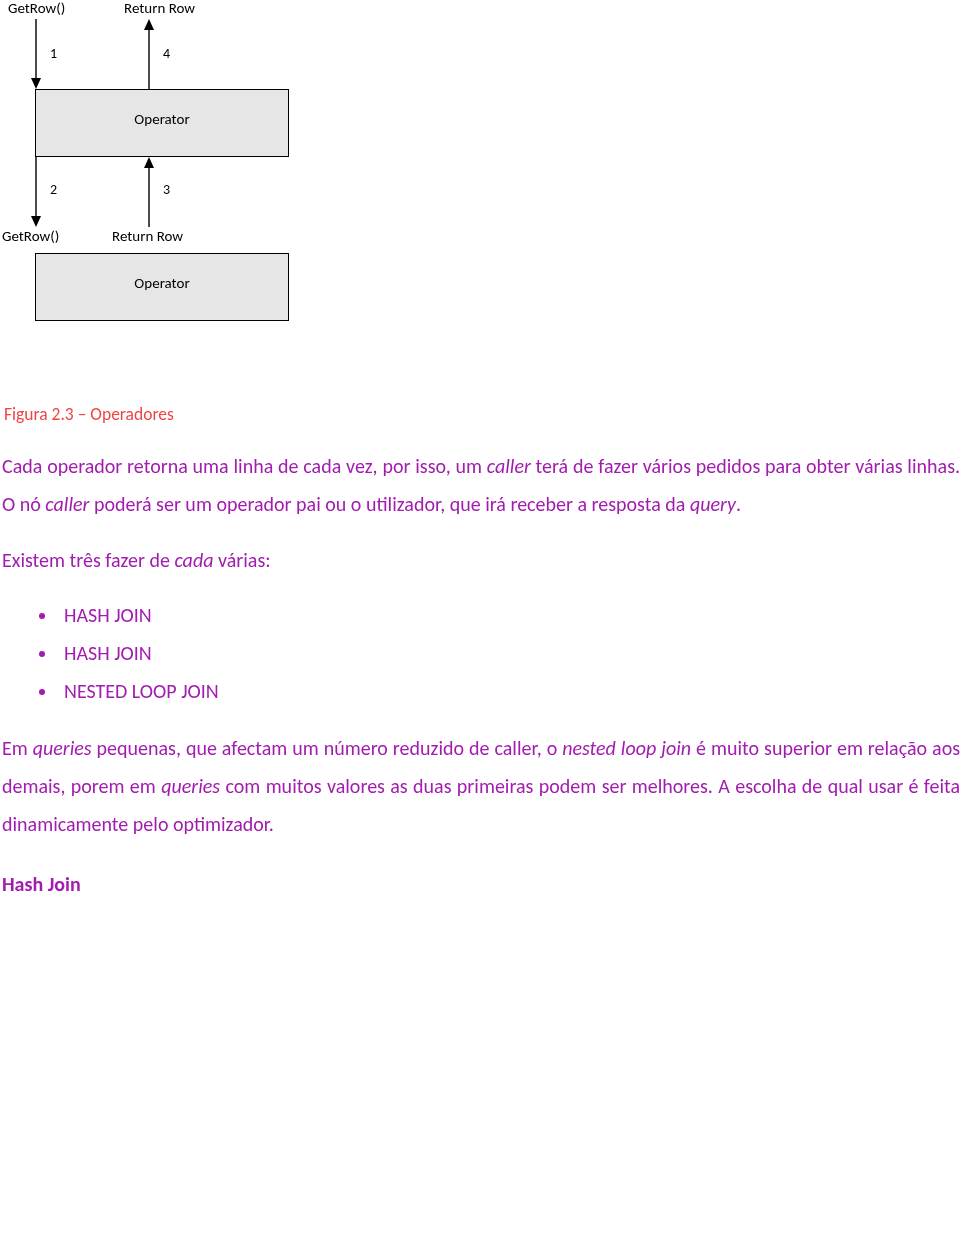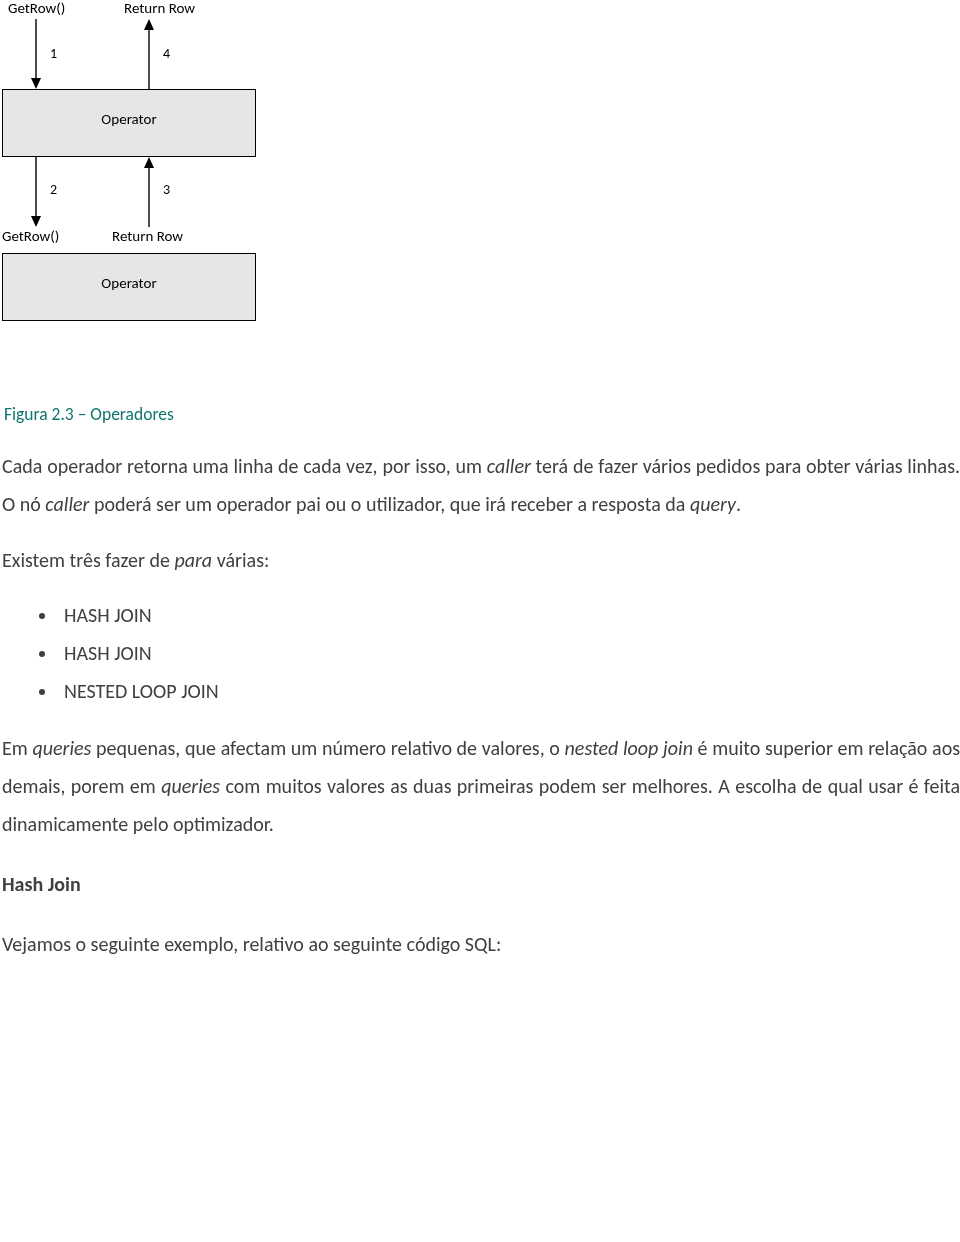--- a/index.html
+++ b/index.html
@@ -1,24 +1,24 @@
 <!DOCTYPE html>
 <html><head>
 <meta charset="utf-8">
 <style>
   html,body{margin:0;padding:0;background:#fff;font-family:Calibri,"Segoe UI",Arial,sans-serif;color:#000;}
   .page{width:960px;min-height:1242px;position:relative;box-sizing:border-box;padding:1px 2px;}
   .diagram{position:relative;width:260px;height:350px;margin-left:0;}
   .op-box{position:absolute;border:1px solid #000;background:#e6e6e6;text-align:center;font-size:15px;line-height:1;
-          font-family:Calibri,Arial,sans-serif;padding-top:22px;box-sizing:border-box;}
+          font-family:Calibri,Arial,sans-serif;padding-top:22px;box-sizing:border-box;margin-left:33px;}
   .lbl{position:absolute;font-size:15px;font-family:Calibri,Arial,sans-serif;}
   .num{position:absolute;font-size:14px;}
   svg{position:absolute;left:0;top:0;overflow:visible;}
-  .caption{color:#0f766e;font-size:17.5px;font-family:Calibri,Arial,sans-serif;margin:52px 0 22px 2px;}
-  .body{font-size:20px;line-height:1.9;color:#404040;width:958px;}
+  .caption{color:#ef4444;font-size:17.5px;font-family:Calibri,Arial,sans-serif;margin:52px 0 22px 2px;}
+  .body{font-size:20px;line-height:1.9;color:#a21caf;width:958px;}
   .body p{margin:0 0 18px 0;}
   .body ul{margin:14px 0 20px 56px;padding:0;list-style:disc;}
   .body li{font-size:20px;line-height:1.8;padding-left:6px;margin-bottom:2px;}
   em.it{font-style:italic;}
   .bold{font-weight:700;}
   .body p.para{text-align:justify;}
   .body p.last{margin-top:4px;}
 </style>
 </head>
 <body>
@@ -58,27 +58,26 @@
   <div class="op-box" style="left:0;top:252px;width:254px;height:68px;">Operator</div>
 </div>
 
 <div class="caption">Figura 2.3 – Operadores</div>
 
 <div class="body">
   <p class="para">
     <span>Cada operador retorna uma linha de cada vez, por isso, um </span><em class="it">caller</em><span> terá de fazer vários pedidos para obter várias linhas. O nó </span><em class="it">caller</em><span>  poderá ser um operador pai ou o utilizador, que irá receber a resposta da </span><em class="it">query</em><span>.</span>
   </p>
   <p>
-    <span>Existem três fazer de </span><em class="it">para</em><span> várias:</span>
+    <span>Existem três fazer de </span><em class="it">cada</em><span> várias:</span>
   </p>
   <ul>
     <li>HASH JOIN</li>
     <li>HASH JOIN</li>
     <li>NESTED LOOP JOIN</li>
   </ul>
   <p class="para">
-    <span>Em </span><em class="it">queries</em><span> pequenas, que afectam um número relativo  de valores, o </span><em class="it">nested loop join</em><span> é muito superior em relação aos demais, porem em </span><em class="it">queries</em><span> com muitos valores as duas primeiras podem ser melhores. A escolha de qual usar é feita dinamicamente pelo optimizador.</span>
+    <span>Em </span><em class="it">queries</em><span> pequenas, que afectam um número reduzido  de caller, o </span><em class="it">nested loop join</em><span> é muito superior em relação aos demais, porem em </span><em class="it">queries</em><span> com muitos valores as duas primeiras podem ser melhores. A escolha de qual usar é feita dinamicamente pelo optimizador.</span>
   </p>
   <p class="bold" style="margin-top:22px;margin-bottom:22px;">Hash Join</p>
-  <p class="last">Vejamos o seguinte exemplo, relativo ao seguinte código SQL:</p>
 </div>
 
 </div>
 
 </body></html>

